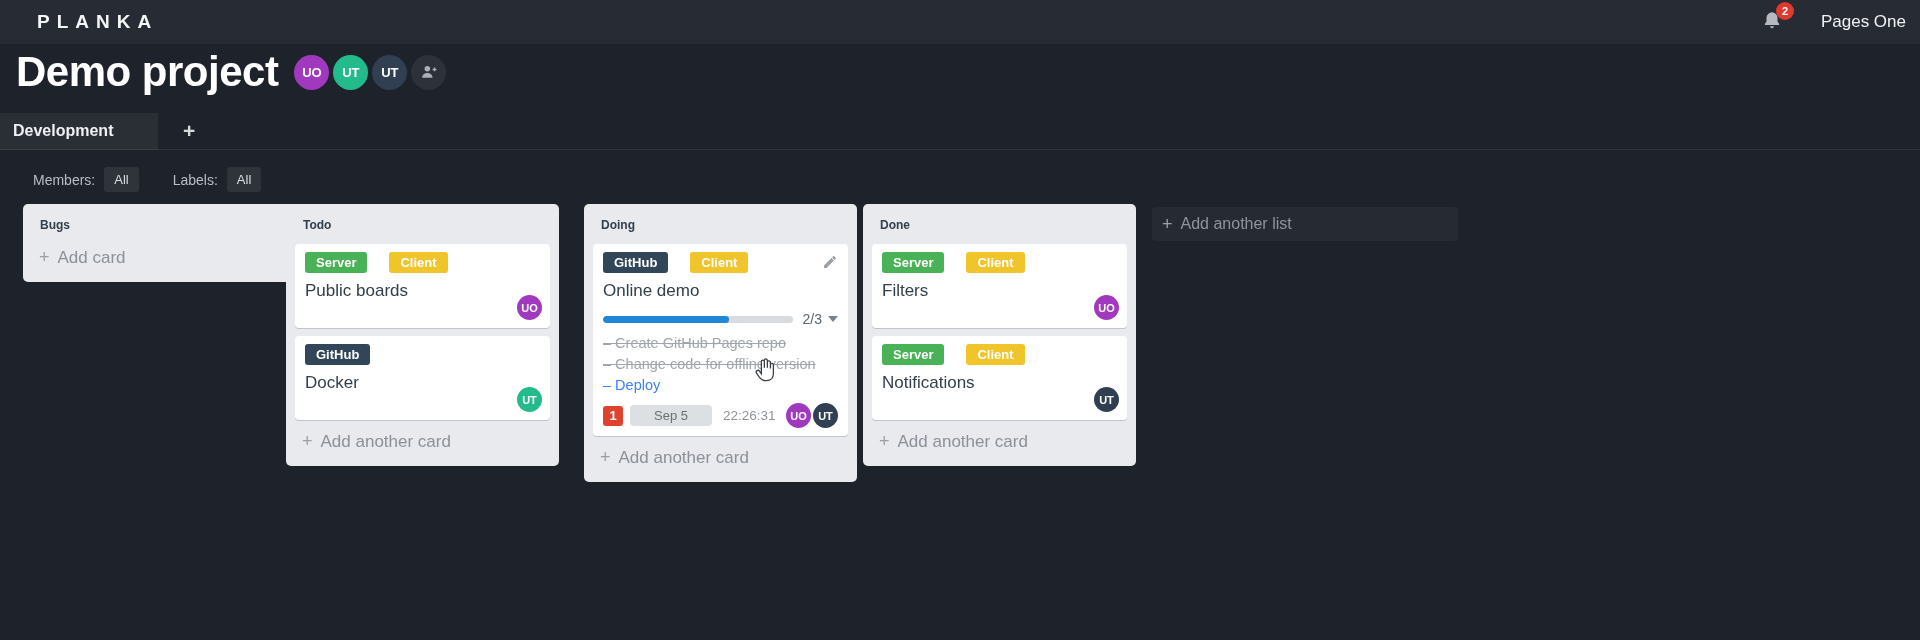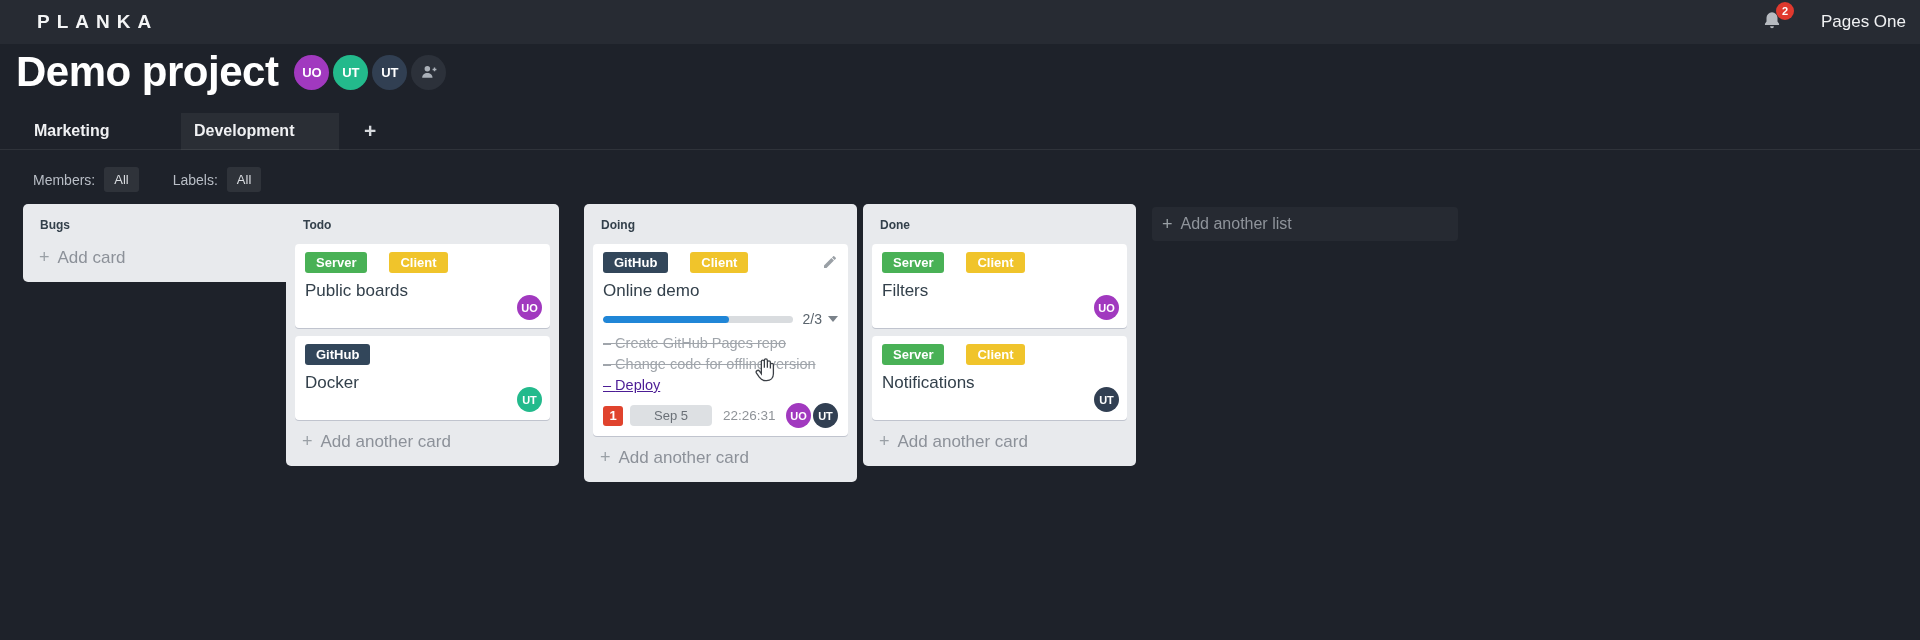--- a/index.html
+++ b/index.html
@@ -125,21 +125,21 @@
   .progress-fill { height:7px; background:var(--progress-blue,#2086d7); border-radius:4px; }
   .progress-text { margin-left:10px; font-size:14px; color:#5a646d; cursor:pointer; }
   .caret-down {
     margin-left:6px; width:0; height:0; cursor:pointer;
     border-left:5px solid transparent; border-right:5px solid transparent;
     border-top:6px solid #7a828a;
   }
 
   
   .task-list { margin-top:6px; }
-  .task { font-size:14.5px; line-height:21px; color:#4c1d95; white-space:nowrap;text-decoration:underline; }
+  .task { font-size:14.5px; line-height:21px; color:#3b82f6; white-space:nowrap; }
   .task.done { color:#a0a5ab; text-decoration:line-through; }
 
   
   .badges-row { display:flex; align-items:center; margin-top:7px; }
   .count-badge {
     width:20px; height:20px; background:var(--due-badge-red,#e0432d); border-radius:3px;
     color:#fff; font-size:13px; font-weight:bold;
     display:flex; align-items:center; justify-content:center; cursor:pointer;
   }
   .date-badge {
@@ -193,21 +193,20 @@
       <svg viewBox="0 0 24 24">
         <circle cx="10" cy="8.2" r="3.3" stroke="none"></circle>
         <path d="M3.8 18.8c0-3.4 2.8-5.6 6.2-5.6s6.2 2.2 6.2 5.6z" stroke="none"></path>
         <path d="M18.6 6.6v4.6M16.3 8.9h4.6" fill="none" stroke-width="1.7"></path>
       </svg>
     </div>
   </div>
 </div>
 
 <div class="tabs-row">
-  <div class="tab tab-inactive">Marketing</div>
   <div class="tab tab-active">Development</div>
   <div class="tab-add">+</div>
 </div>
 
 <div class="filter-row">
   <span class="filter-label">Members:</span>
   <span class="filter-chip">All</span>
   <span class="filter-gap"></span>
   <span class="filter-label">Labels:</span>
   <span class="filter-chip">All</span>

